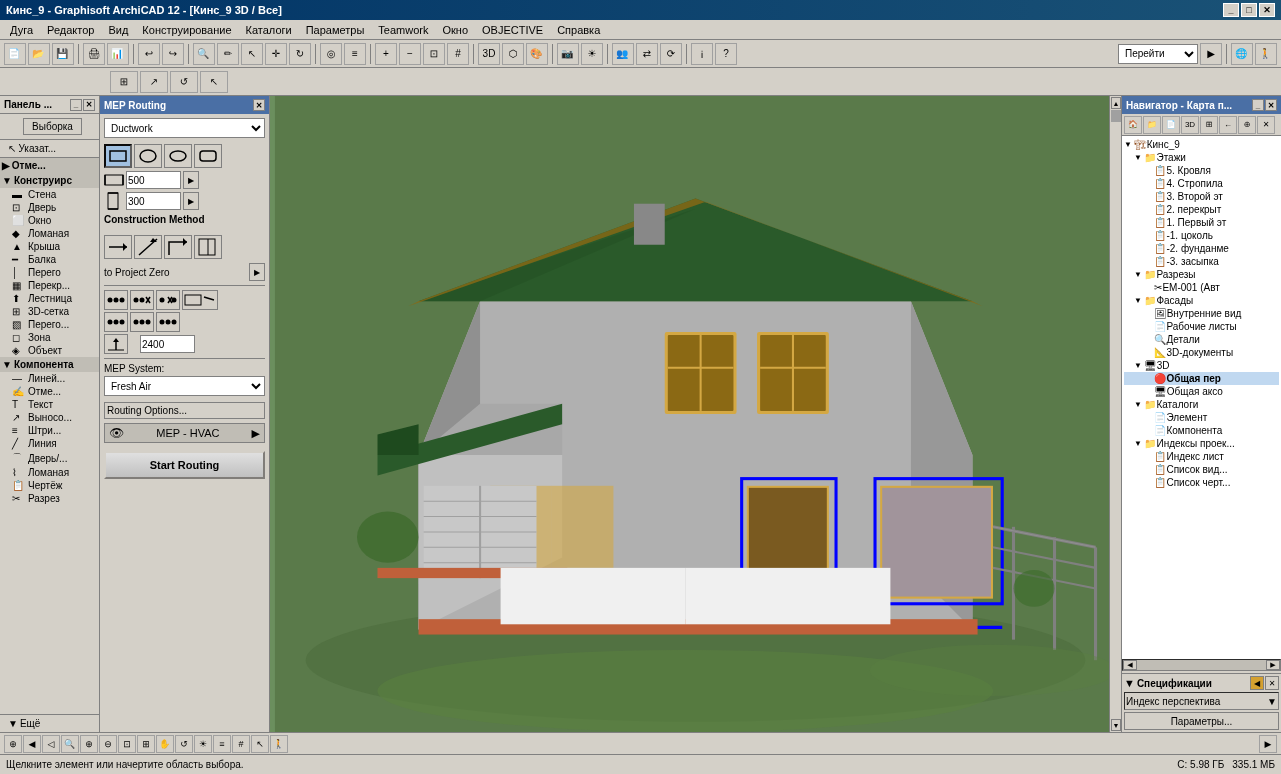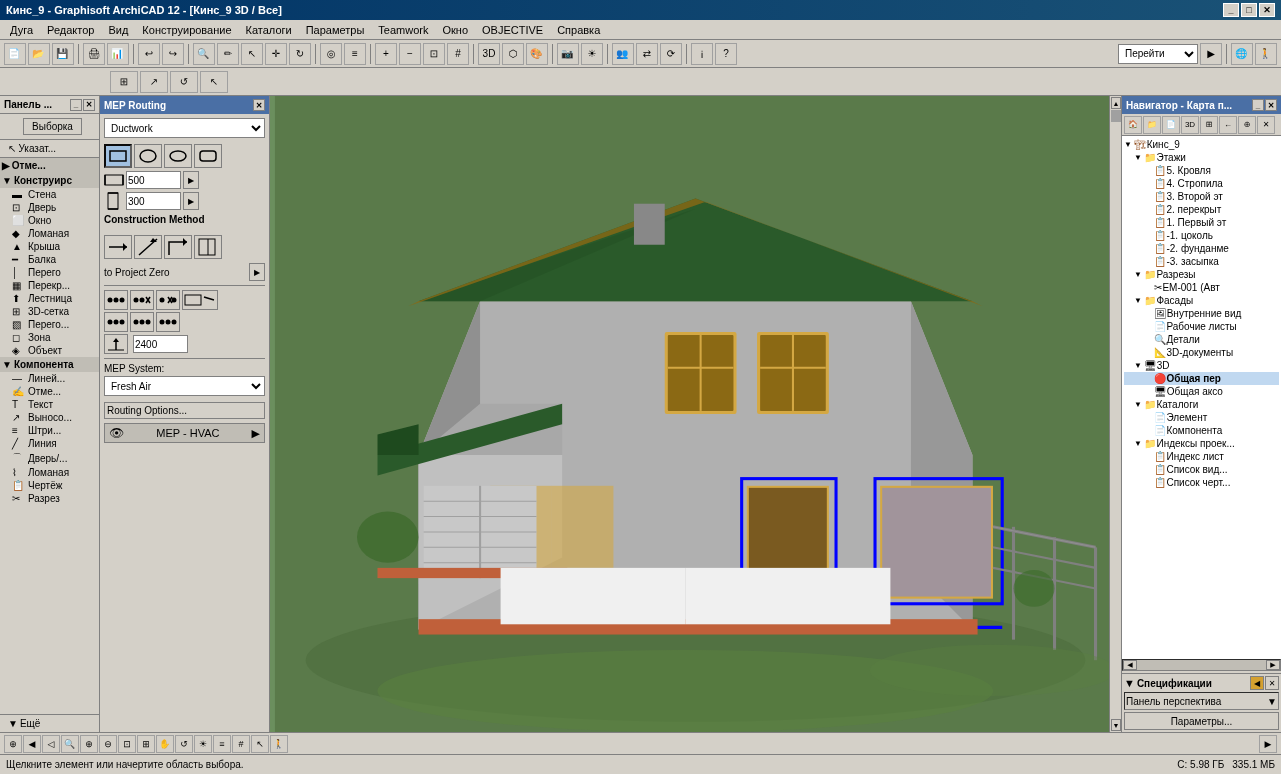--- a/index.html
+++ b/index.html
@@ -148,21 +148,21 @@
     .mep-arrow { width: 16px; height: 18px; background: #d4d0c8; border: 1px solid #808080; display: flex; align-items: center; justify-content: center; cursor: pointer; font-size: 8px; }
 
     .mep-section-label { font-size: 10px; margin: 4px 0 10px 0; font-weight: bold; }
     .mep-construction { display: flex; gap: 2px; margin-bottom: 4px; }
     .mep-const-btn { width: 28px; height: 24px; background: #d4d0c8; border: 1px solid #808080; display: flex; align-items: center; justify-content: center; cursor: pointer; }
 
     .mep-divider { height: 1px; background: #808080; margin: 4px 0; }
 
     .mep-dots-row { display: flex; gap: 2px; align-items: center; margin-bottom: 2px; }
 
-    .mep-number-row { display: flex; align-items: center; gap: 5px; margin-bottom: 4px; }
+    .mep-number-row { display: flex; align-items: center; gap: 12px; margin-bottom: 4px; }
     .mep-num-input { width: 55px; height: 18px; border: 1px solid #808080; background: #fff; font-size: 10px; padding: 1px; }
 
     .mep-system-label { font-size: 10px; margin: 4px 0 2px 0; }
     .mep-routing-options {
       width: 100%; padding: 2px; background: #d4d0c8; border: 1px solid #808080;
       font-size: 10px; cursor: pointer; text-align: left; margin-bottom: 4px;
     }
 
     .mep-hvac-row {
       display: flex; align-items: center; justify-content: space-between;
@@ -647,20 +647,21 @@
       <button class="mep-routing-options">Routing Options...</button>
 
       
       <div class="mep-hvac-row">
         <span style="font-size:12px;">👁</span>
         <span>MEP - HVAC</span>
         <span>▶</span>
       </div>
 
       
+      <button class="start-routing-btn">Start Routing</button>
     </div>
   </div>
 
   <div id="viewport">
     <svg id="house-svg" viewBox="0 0 820 620" preserveAspectRatio="xMidYMid meet">
 
       <rect width="820" height="620" fill="#5a7a4a"></rect>
 
       <ellipse cx="410" cy="550" rx="380" ry="60" fill="#4a6a3a" opacity="0.5"></ellipse>
 
@@ -938,21 +939,21 @@
         <div style="display:flex;align-items:center;gap:2px;">
           <span>▼</span>
           <span class="spec-title">Спецификации</span>
         </div>
         <div class="spec-controls">
           <span class="spec-btn" style="background:#d4a030;">◀</span>
           <span class="spec-btn">✕</span>
         </div>
       </div>
       <div class="spec-dropdown">
-        <span>Панель перспектива</span>
+        <span>Индекс перспектива</span>
         <span>▼</span>
       </div>
       <div class="spec-params-btn">
         <span>Параметры...</span>
       </div>
     </div>
   </div>
 </div>
 
 <div id="bottom-toolbar">

